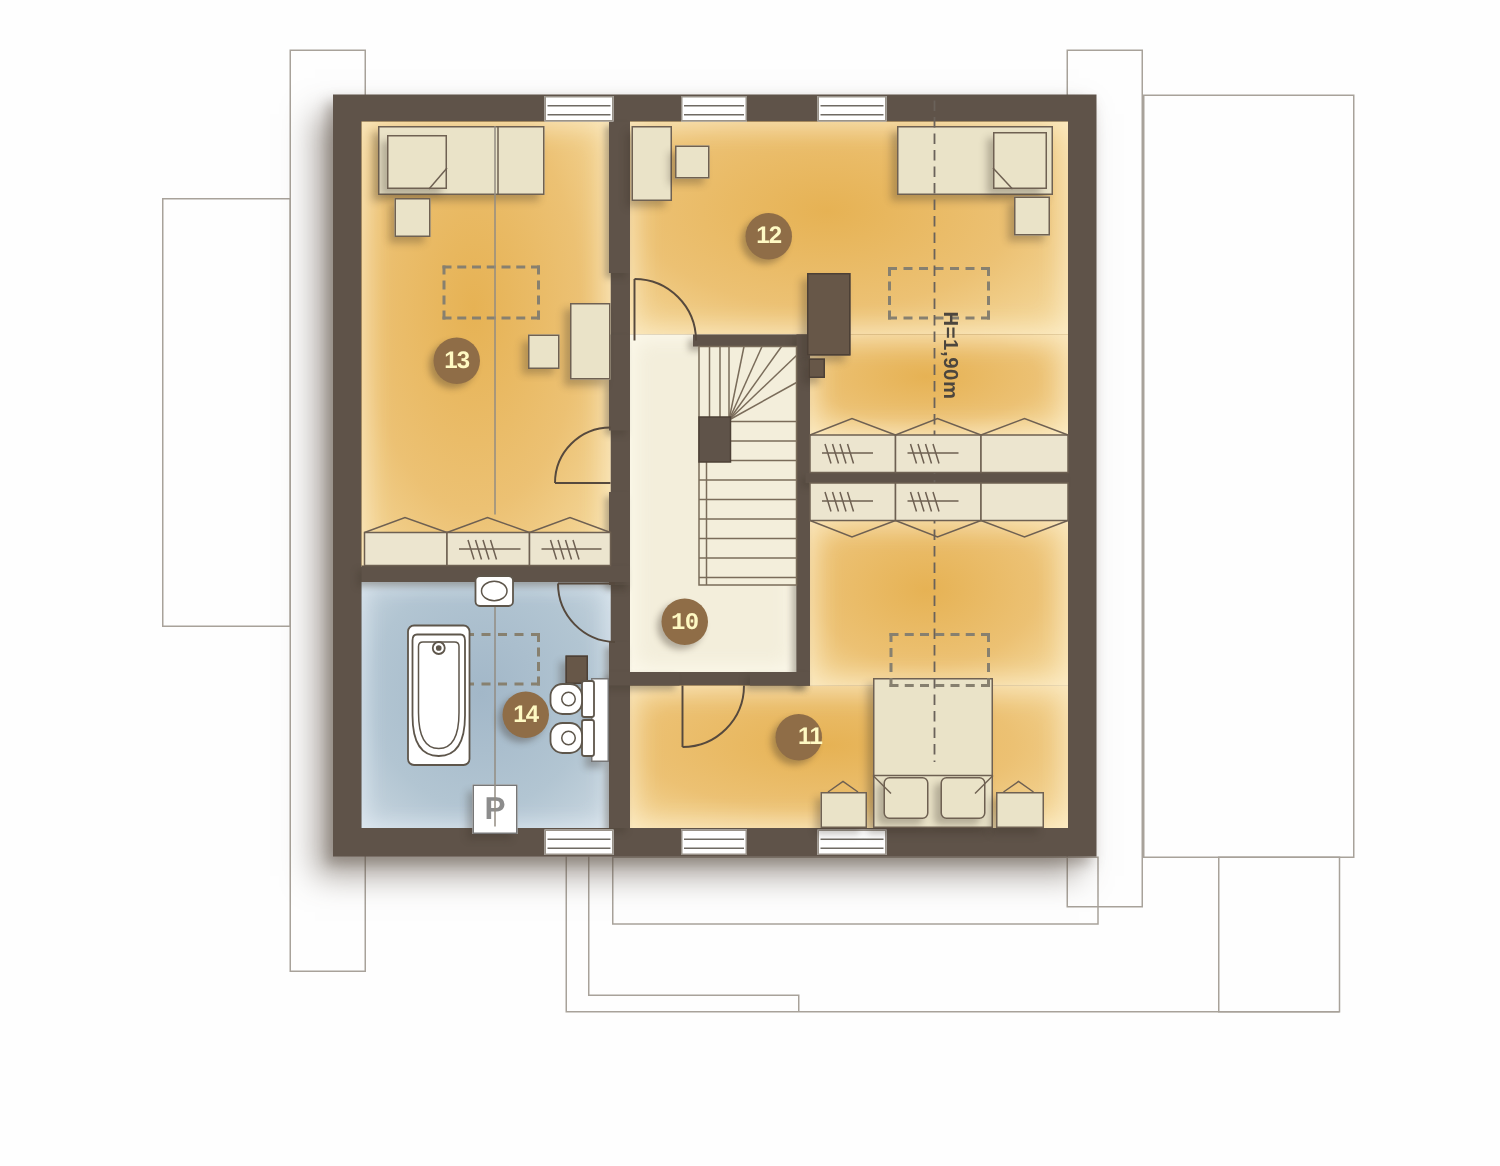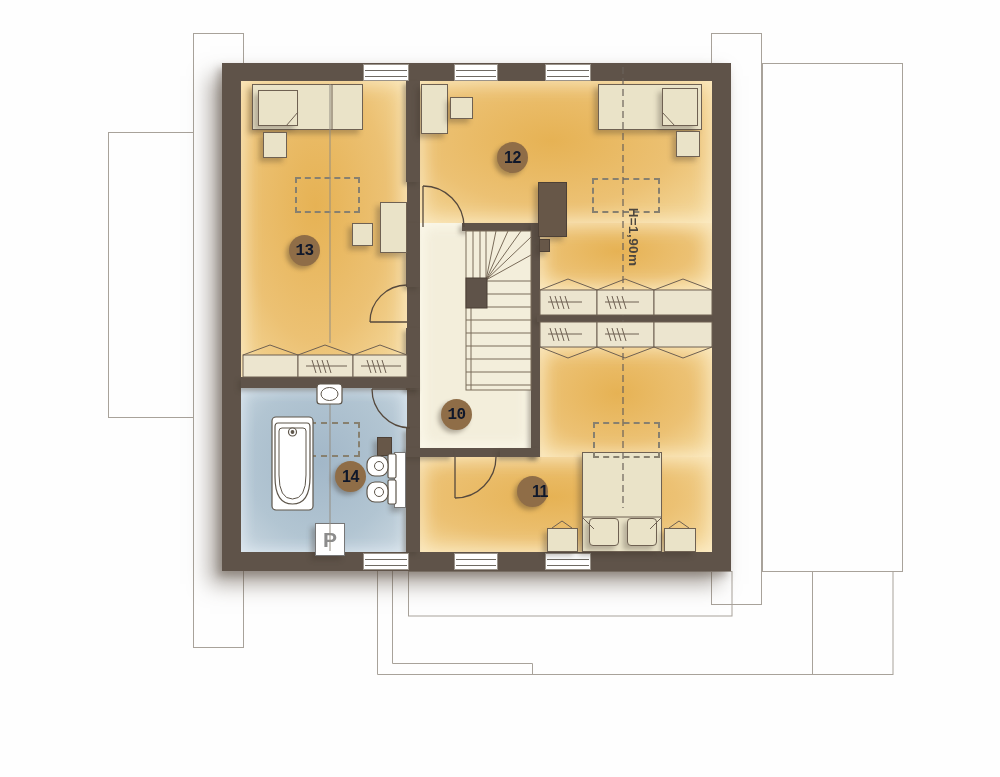--- a/index.html
+++ b/index.html
@@ -16,21 +16,21 @@
         box-shadow:inset 0 0 14px 3px rgba(240,248,255,.55);}
   .iwall{background:#5f5349;z-index:3;box-shadow:-3px 3px 4px rgba(70,60,48,.35);}
   .window{background:#ffffff;border:1px solid #9a938a;z-index:3;box-sizing:border-box;}
   .window .glass{position:absolute;left:1px;right:1px;top:5px;height:5px;
                  border-top:1px solid #6f6a63;border-bottom:1px solid #6f6a63;}
   .furn{background:#eae3c8;border:1px solid #6f6152;box-sizing:border-box;z-index:4;
         box-shadow:-4px 4px 5px rgba(60,50,40,.30);}
   .furn.dark{background:#675748;border-color:#4c4036;}
   .furn.white{background:#ffffff;border-color:#777;}
   .dashed-rect{border:2px dashed #87806f;box-sizing:border-box;z-index:4;background:transparent;}
-  .badge{width:31px;height:31px;border-radius:50%;background:#8f6d47;color:#0f172a;z-index:6;
+  .badge{width:31px;height:31px;border-radius:50%;background:#8f6d47;color:#fef9c3;z-index:6;
          display:flex;align-items:center;justify-content:center;font-size:16px;font-weight:700;
          box-shadow:-3px 3px 4px rgba(60,50,40,.35);letter-spacing:-.5px;}
   .hlabel{z-index:6;font-size:13.5px;font-weight:700;color:#4c463e;text-align:center;
           transform:rotate(90deg);letter-spacing:.4px;white-space:nowrap;}
   .pbox{z-index:4;display:flex;align-items:center;justify-content:center;
         font-size:21px;font-weight:700;color:#8c8c8c;}
   .ovl{z-index:5;}
   .bg{z-index:0;}
 </style>
 </head>
@@ -239,21 +239,21 @@
 
   <div class="abs badge" style="left:441px;top:399px;font-family:Liberation Mono, monospace;">
     <span>10</span>
   </div>
   <div class="abs badge" style="left:517px;top:476px;justify-content:flex-end;">
     <span>11</span>
   </div>
   <div class="abs badge" style="left:497px;top:142px;">
     <span>12</span>
   </div>
-  <div class="abs badge" style="left:289px;top:235px;font-family:Liberation Mono, monospace;">
+  <div class="abs badge" style="left:289px;top:225px;">
     <span>13</span>
   </div>
   <div class="abs badge" style="left:335px;top:461px;">
     <span>14</span>
   </div>
 
   <div class="abs hlabel" style="left:590px;top:229px;width:86px;height:16px;">H=1,90m</div>
 
 </div>
 

